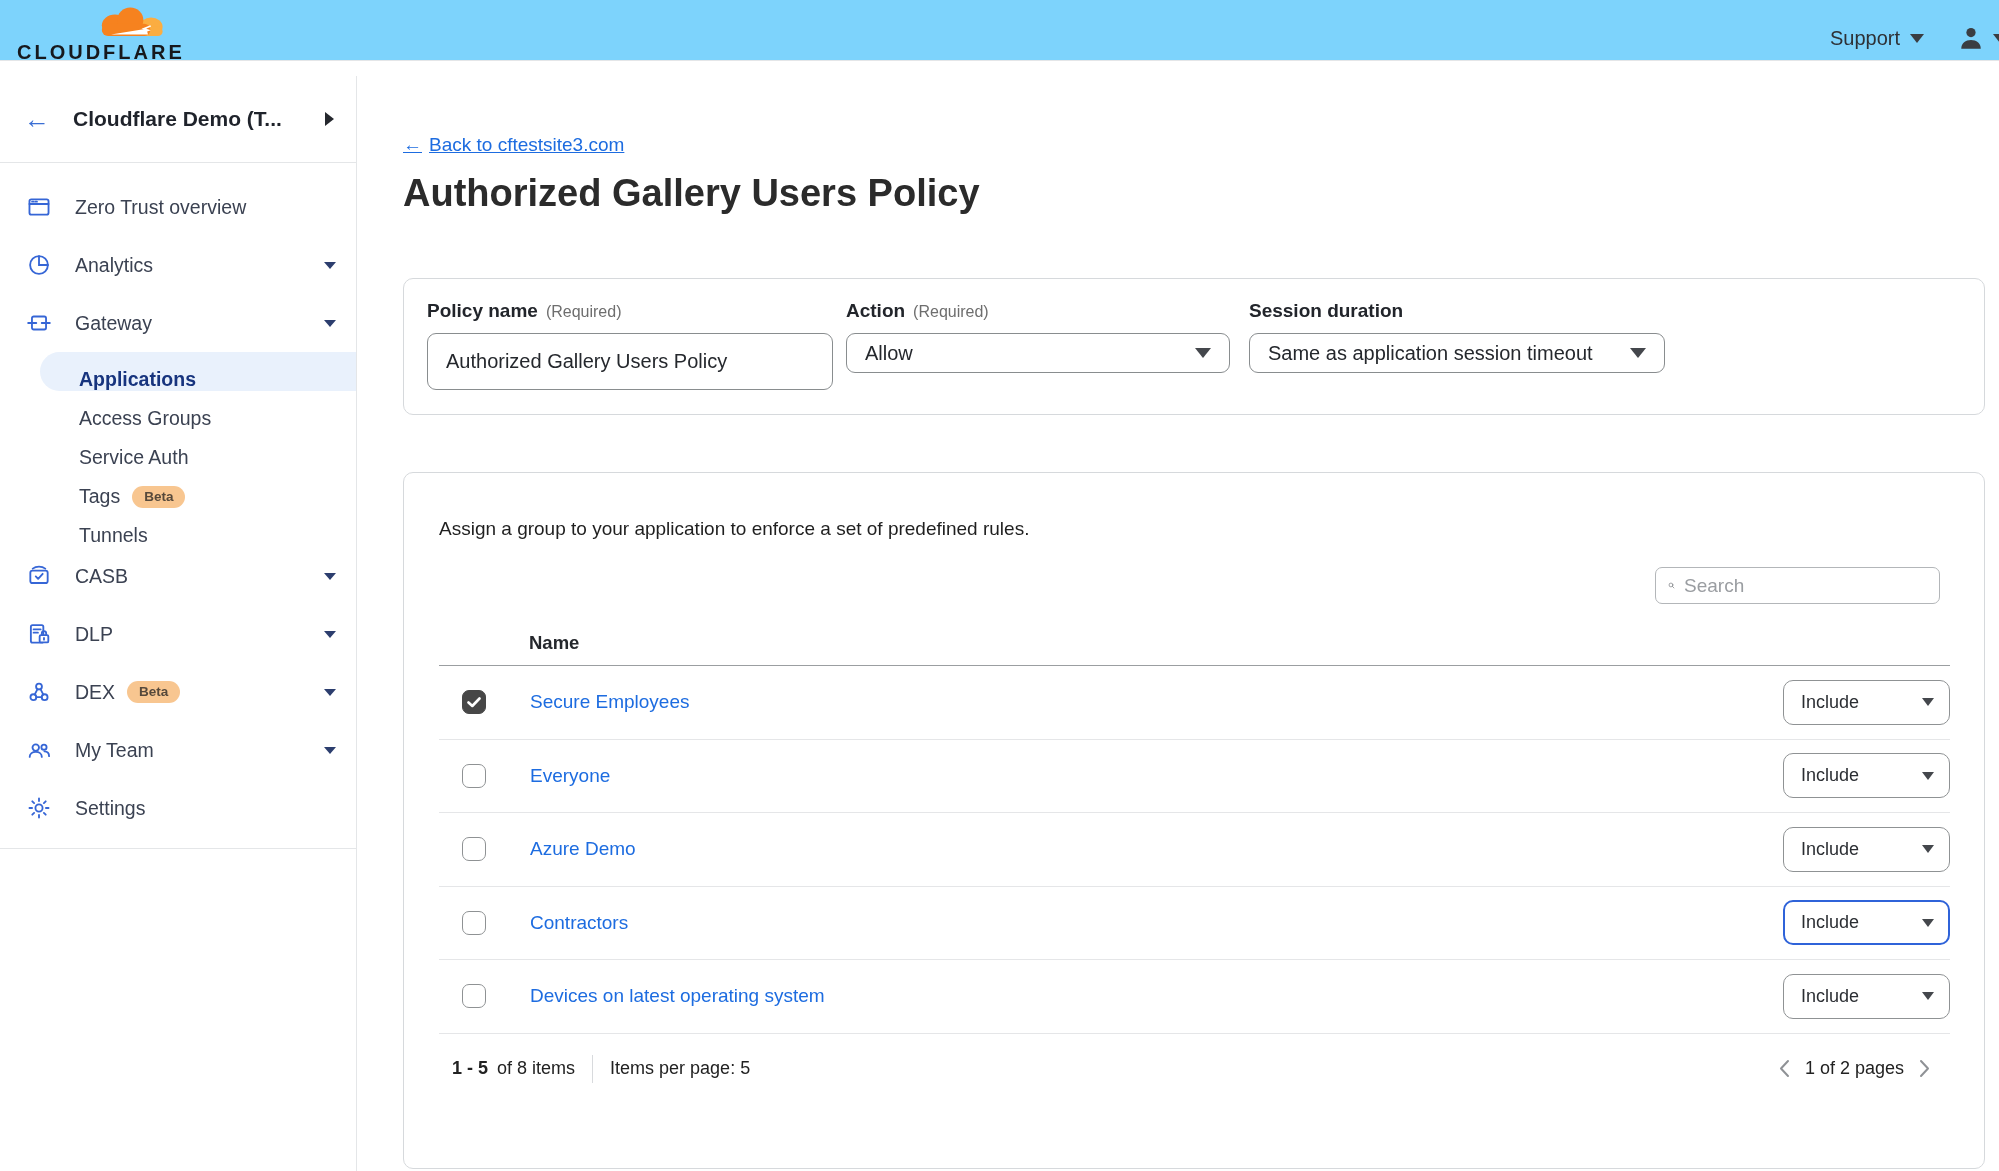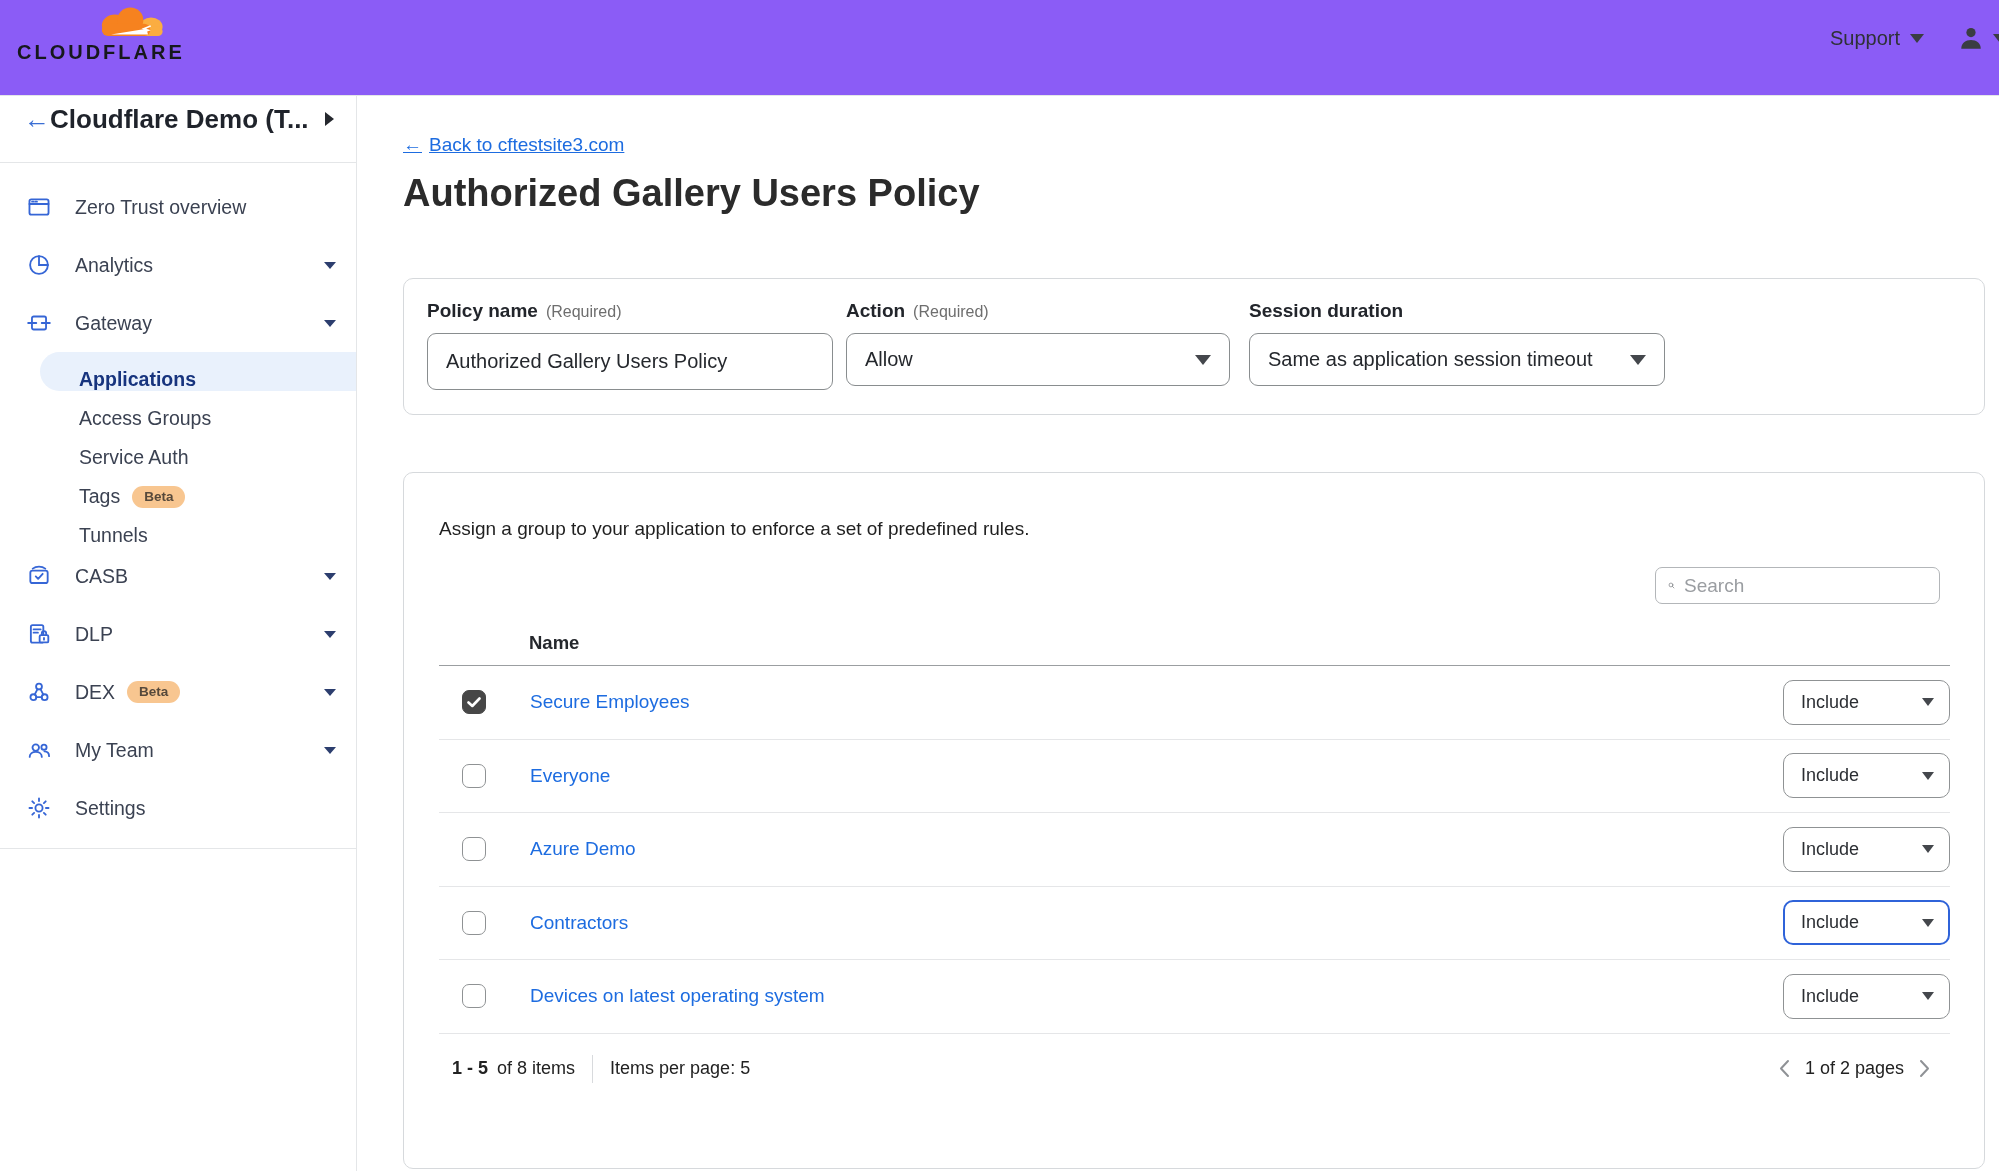--- a/index.html
+++ b/index.html
@@ -1,39 +1,39 @@
 <!DOCTYPE html>
 <html><head>
 <meta charset="utf-8">
 <style>
   * { margin:0; padding:0; box-sizing:border-box; }
   html,body { background:#fff; }
   body { font-family:"Liberation Sans","DejaVu Sans",sans-serif; color:#22252b; }
   .app { position:relative; width:1999px; height:1171px; background:#fff; overflow:hidden; }
 
   
-  .topbar { position:absolute; top:0; left:0; right:0; height:96px; background:#8b5cf6;
+  .topbar { position:absolute; top:0; left:0; right:0; height:61px; background:#7dd3fc;
             border-bottom:1px solid #e4e6e8; z-index:5; }
   .logo { position:absolute; left:17px; top:3px; display:flex; flex-direction:column; width:150px; }
   .logo-cloud { align-self:flex-end; }
   .logo-text { font-size:20px; font-weight:800; letter-spacing:3px; color:#16181c; line-height:18px; }
   .topbar-right { position:absolute; right:-8px; top:0; height:76px; display:flex; align-items:center; gap:32px; }
   .support { display:flex; align-items:center; gap:10px; cursor:pointer; }
   .support-label { font-size:20px; color:#2e3136; }
   .caret-down { width:0; height:0; border-left:7px solid transparent; border-right:7px solid transparent;
                 border-top:9px solid #3a3d42; }
   .user-menu { display:flex; align-items:center; gap:7px; cursor:pointer; }
 
   
   .sidebar { position:absolute; top:76px; left:0; bottom:0; width:357px; background:#fff;
              border-right:1px solid #e4e6e8; }
   .sb-head { height:87px; display:flex; align-items:center; padding:0 22px 0 24px;
              border-bottom:1px solid #e4e6e8; }
   .sb-back { color:#3b6fd4; font-size:26px; line-height:26px; cursor:pointer; }
-  .sb-title { flex:1; font-size:26px; font-weight:700; color:#1f232b; white-space:nowrap; overflow:hidden; }
+  .sb-title { flex:1; margin-left:23px; font-size:21px; font-weight:700; color:#1f232b; white-space:nowrap; overflow:hidden; }
   .sb-expander { width:0; height:0; border-top:7px solid transparent; border-bottom:7px solid transparent;
                  border-left:9px solid #25282e; cursor:pointer; }
   .sb-nav { padding-top:15px; }
   .sb-item { height:58px; display:flex; align-items:center; padding-left:26px; padding-right:20px; cursor:pointer; }
   .sb-icon { width:26px; height:26px; flex:0 0 26px; display:flex; align-items:center; justify-content:center; }
   .sb-label { margin-left:23px; font-size:19.5px; color:#3b4252; }
   .sb-caret { margin-left:auto; width:0; height:0; border-left:6px solid transparent; border-right:6px solid transparent;
               border-top:7px solid #2c3e6e; }
   .sb-caret.up { border-top:none; border-bottom:7px solid #a9c3ea; }
   .sb-sub { }
@@ -54,21 +54,21 @@
   .card-form { margin-top:62px; padding:21px 0 24px 23px; display:flex; }
   .field { display:flex; flex-direction:column; }
   .field-policy { width:406px; }
   .field-action { width:384px; margin-left:13px; }
   .field-session { width:416px; margin-left:19px; }
   .field-label-row { display:flex; align-items:baseline; margin-bottom:11px; }
   .field-label { font-size:19px; font-weight:700; color:#22252b; }
   .required-tag { margin-left:8px; font-size:16px; color:#6e6e6e; }
   .text-input { height:57px; width:100%; border:1px solid #898d8f; border-radius:9px; padding:0 18px;
                 font-size:20px; color:#25282d; font-family:inherit; background:#fff; }
-  .select { height:53px; border:1px solid #898d8f; border-radius:9px; padding:0 18px; display:flex;
+  .select { height:40px; border:1px solid #898d8f; border-radius:9px; padding:0 18px; display:flex;
             align-items:center; justify-content:space-between; font-size:20px; color:#25282d; cursor:pointer; background:#fff; }
   .select .sel-caret { width:0; height:0; border-left:8px solid transparent; border-right:8px solid transparent;
                        border-top:10px solid #44474c; margin-left:14px; }
 
   
   .card-assign { margin-top:57px; height:697px; padding-top:34px; }
   .assign-head { margin-left:35px; display:flex; align-items:baseline; }
   .assign-title { font-size:30px; line-height:34px; font-weight:700; color:#454545; }
   .assign-showing { margin-left:17px; font-size:20px; font-style:italic; color:#828282; }
   .assign-desc { margin:10px 35px 0; font-size:19px; line-height:24px; color:#1f1f1f; }

